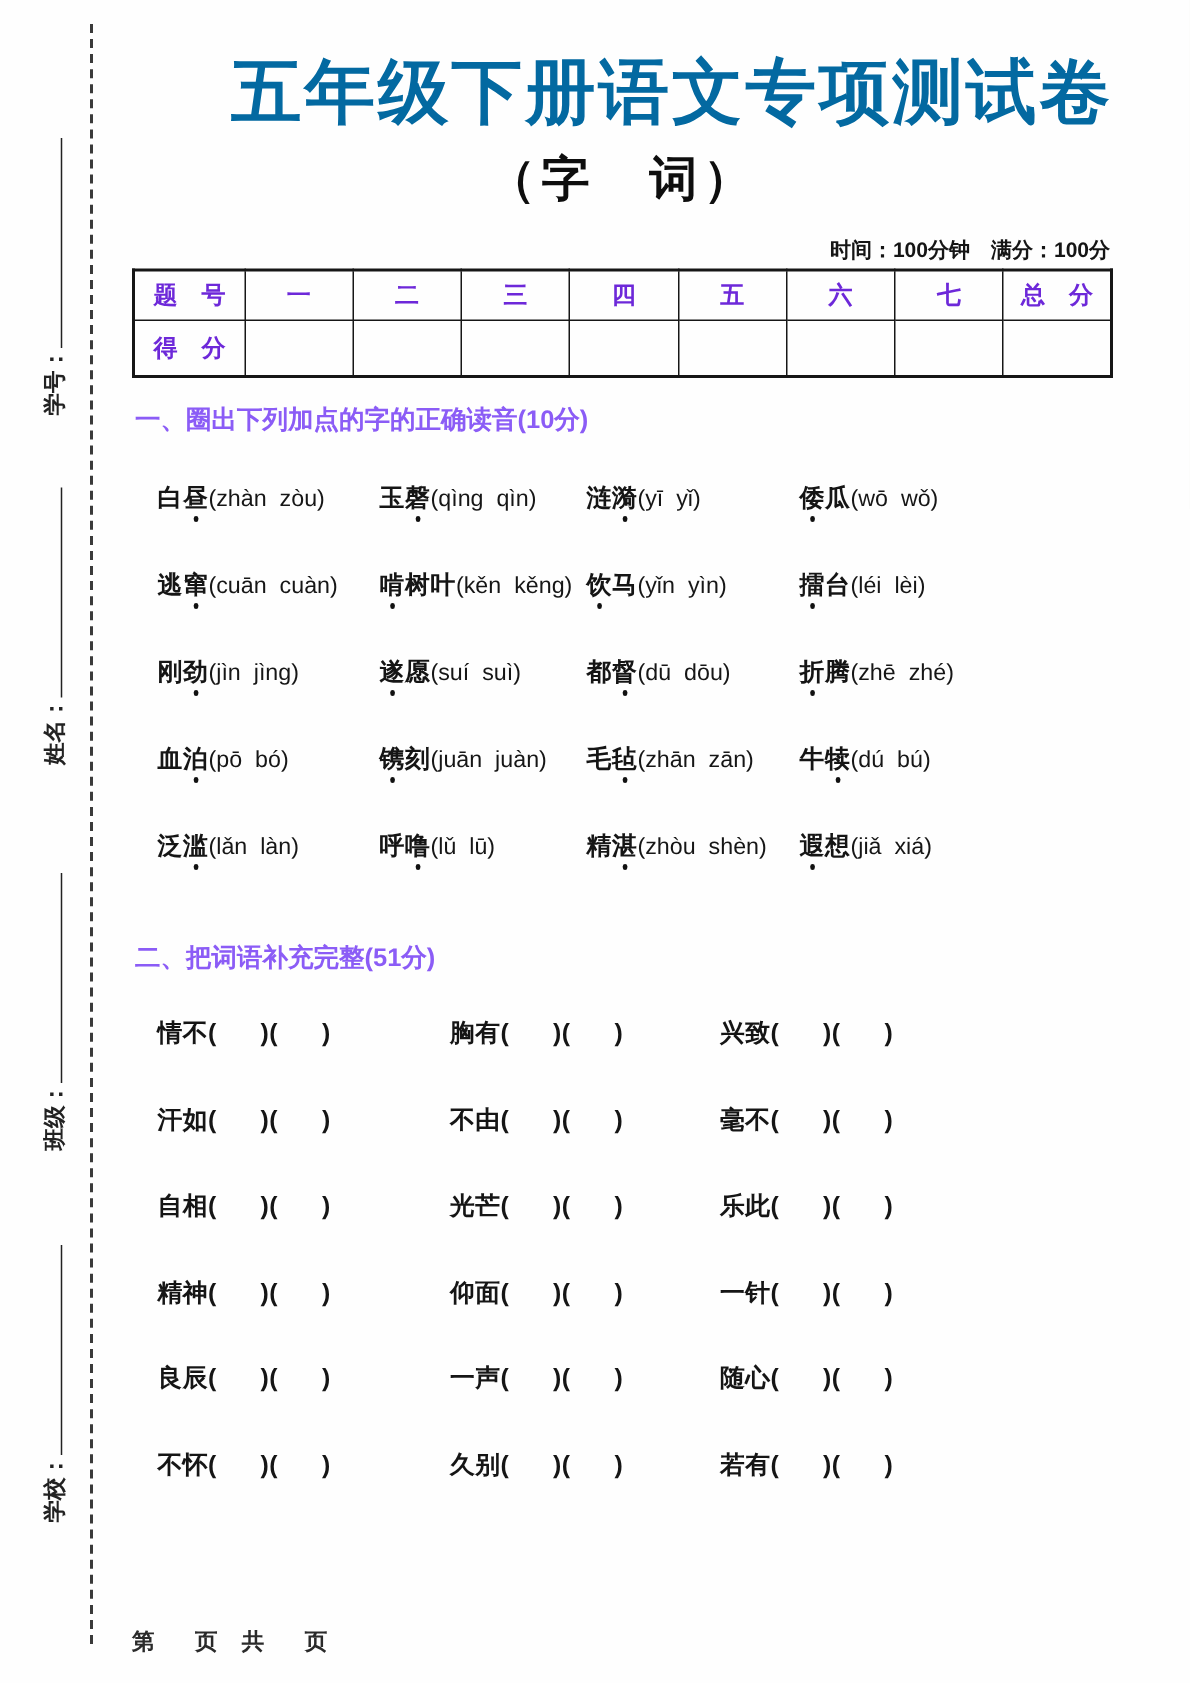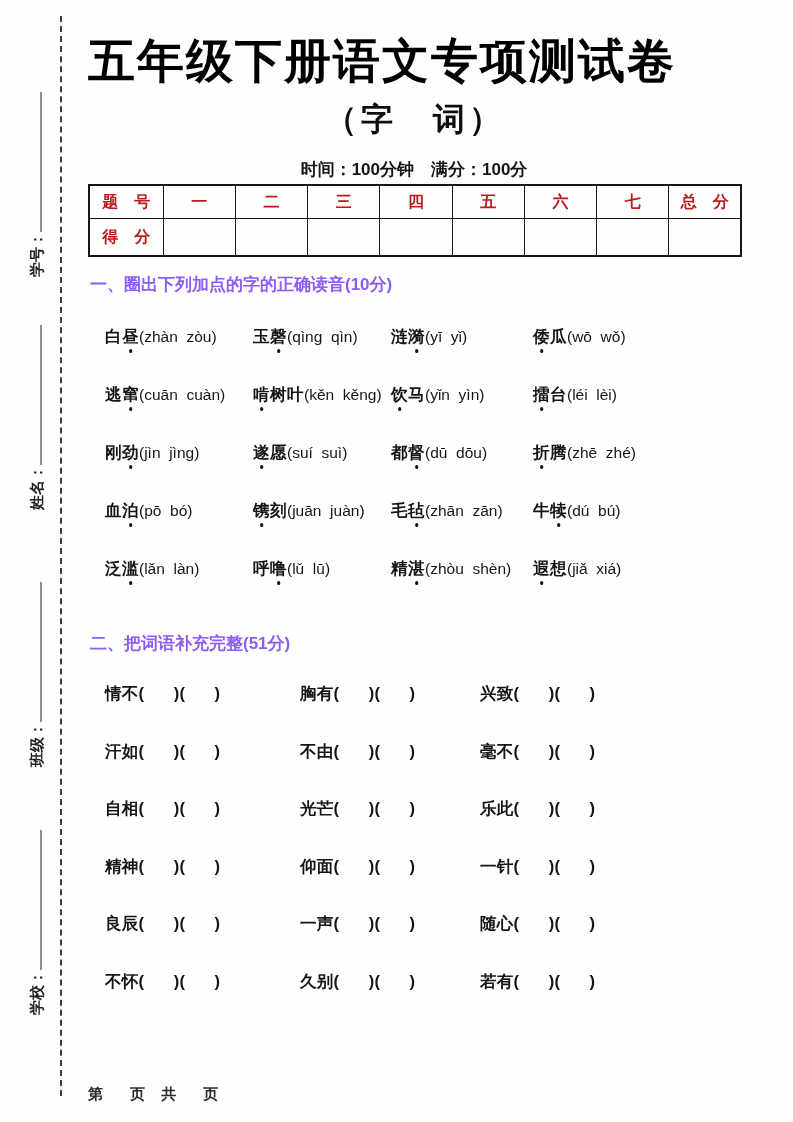--- a/index.html
+++ b/index.html
@@ -26,40 +26,40 @@
     display:inline-block;transform:rotate(-90deg) translateX(-50%);
     transform-origin:0 50%;
   }
   .blankline{
     display:inline-block;width:140px;height:4px;
     border-bottom:1.6px solid #222;vertical-align:baseline;
   }
   
   .content{position:absolute;left:88px;top:0;width:654px;}
   .title{
-    margin:34px 0 0 0;text-align:left;
+    margin:34px 0 0 0;text-align:right;
     font-size:47px;font-weight:900;letter-spacing:2px;line-height:1.15;
-    color:#000000;
+    color:#0369a1;
   }
   .subtitle{
     margin:10px 0 0 0;text-align:center;
     font-size:32px;font-weight:800;letter-spacing:4px;color:#0e0e0e;
   }
   .info-line{
-    margin-top:16px;text-align:center;font-size:17px;font-weight:600;
+    margin-top:16px;text-align:right;font-size:14px;font-weight:600;
     padding-right:2px;
   }
   
   table.score{
     margin-top:3px;width:654px;border-collapse:collapse;
     border:2.2px solid #161616;table-layout:fixed;
   }
   table.score td{
     border:1.5px solid #161616;text-align:center;
-    font-size:16px;font-weight:700;color:#b91c1c;
+    font-size:16px;font-weight:700;color:#6d28d9;
   }
   tr.hdr td{height:30px;}
   tr.scr td{height:34px;}
   
   .sec-heading{
     margin:16px 0 0 2px;font-size:17px;font-weight:800;color:#8b5cf6;
   }
   .s1-rows{margin:30px 0 0 17px;}
   .s1-row{
     display:grid;grid-template-columns:148px 138px 142px auto;

